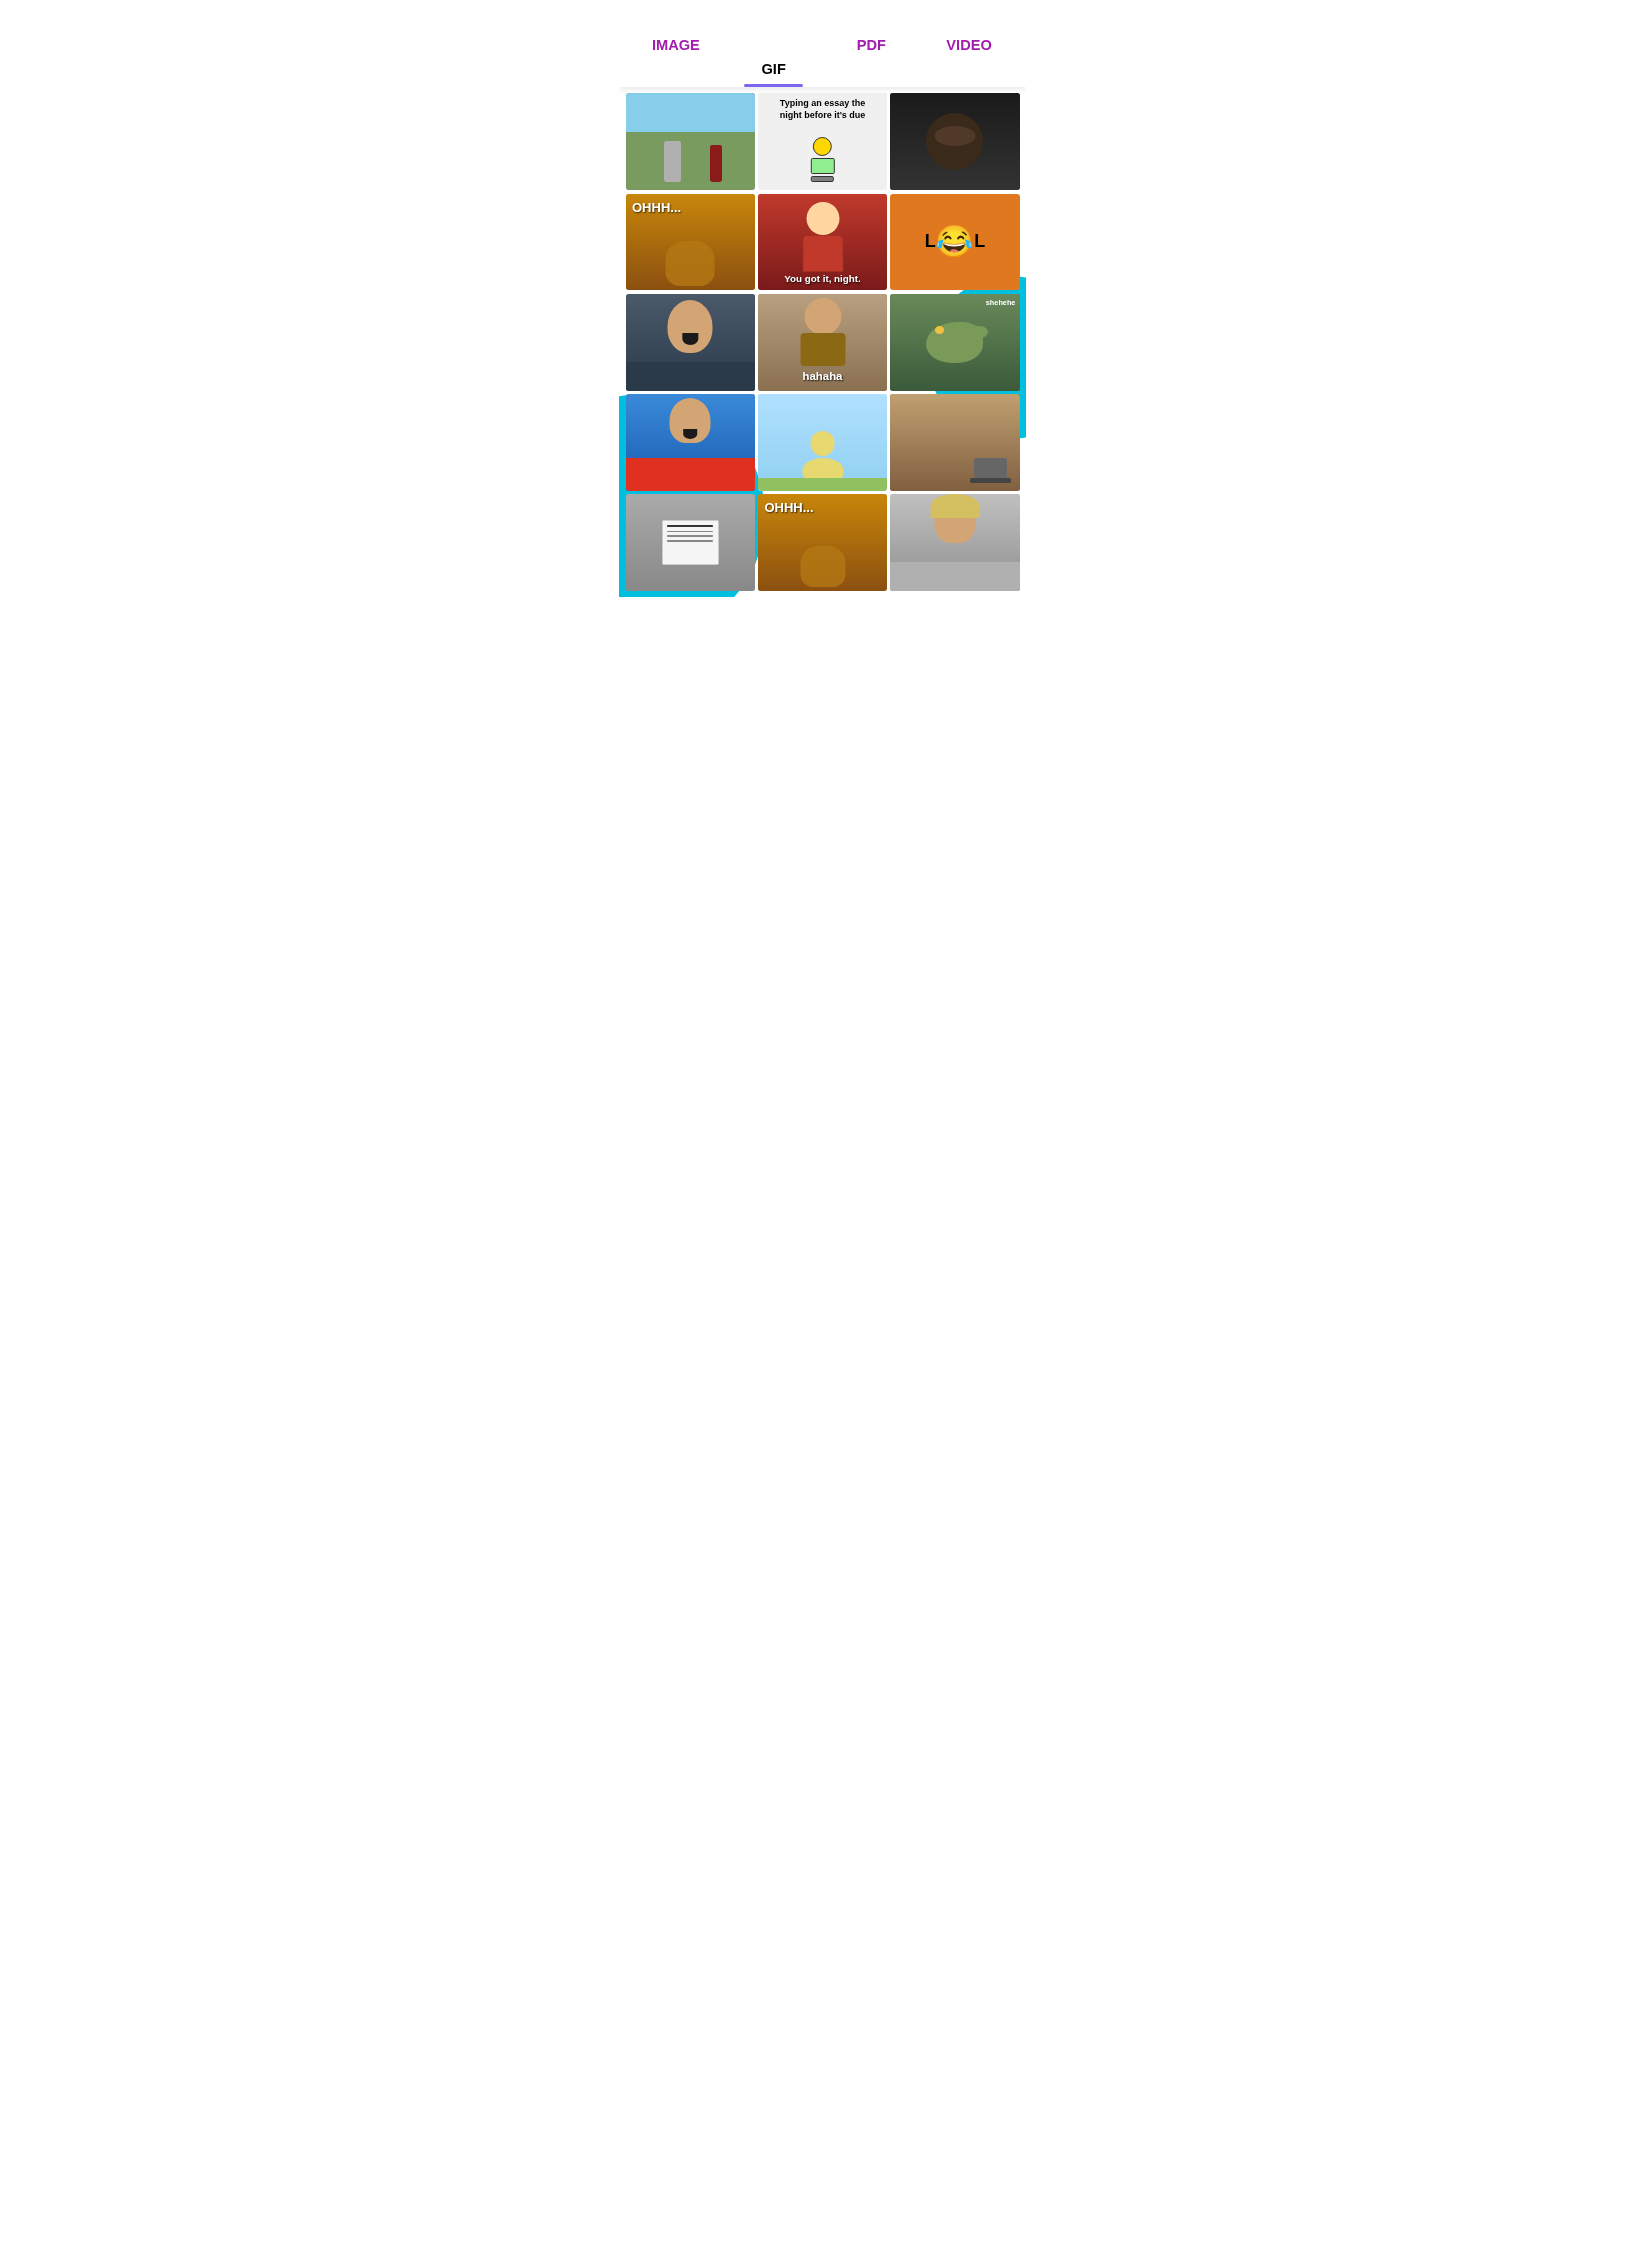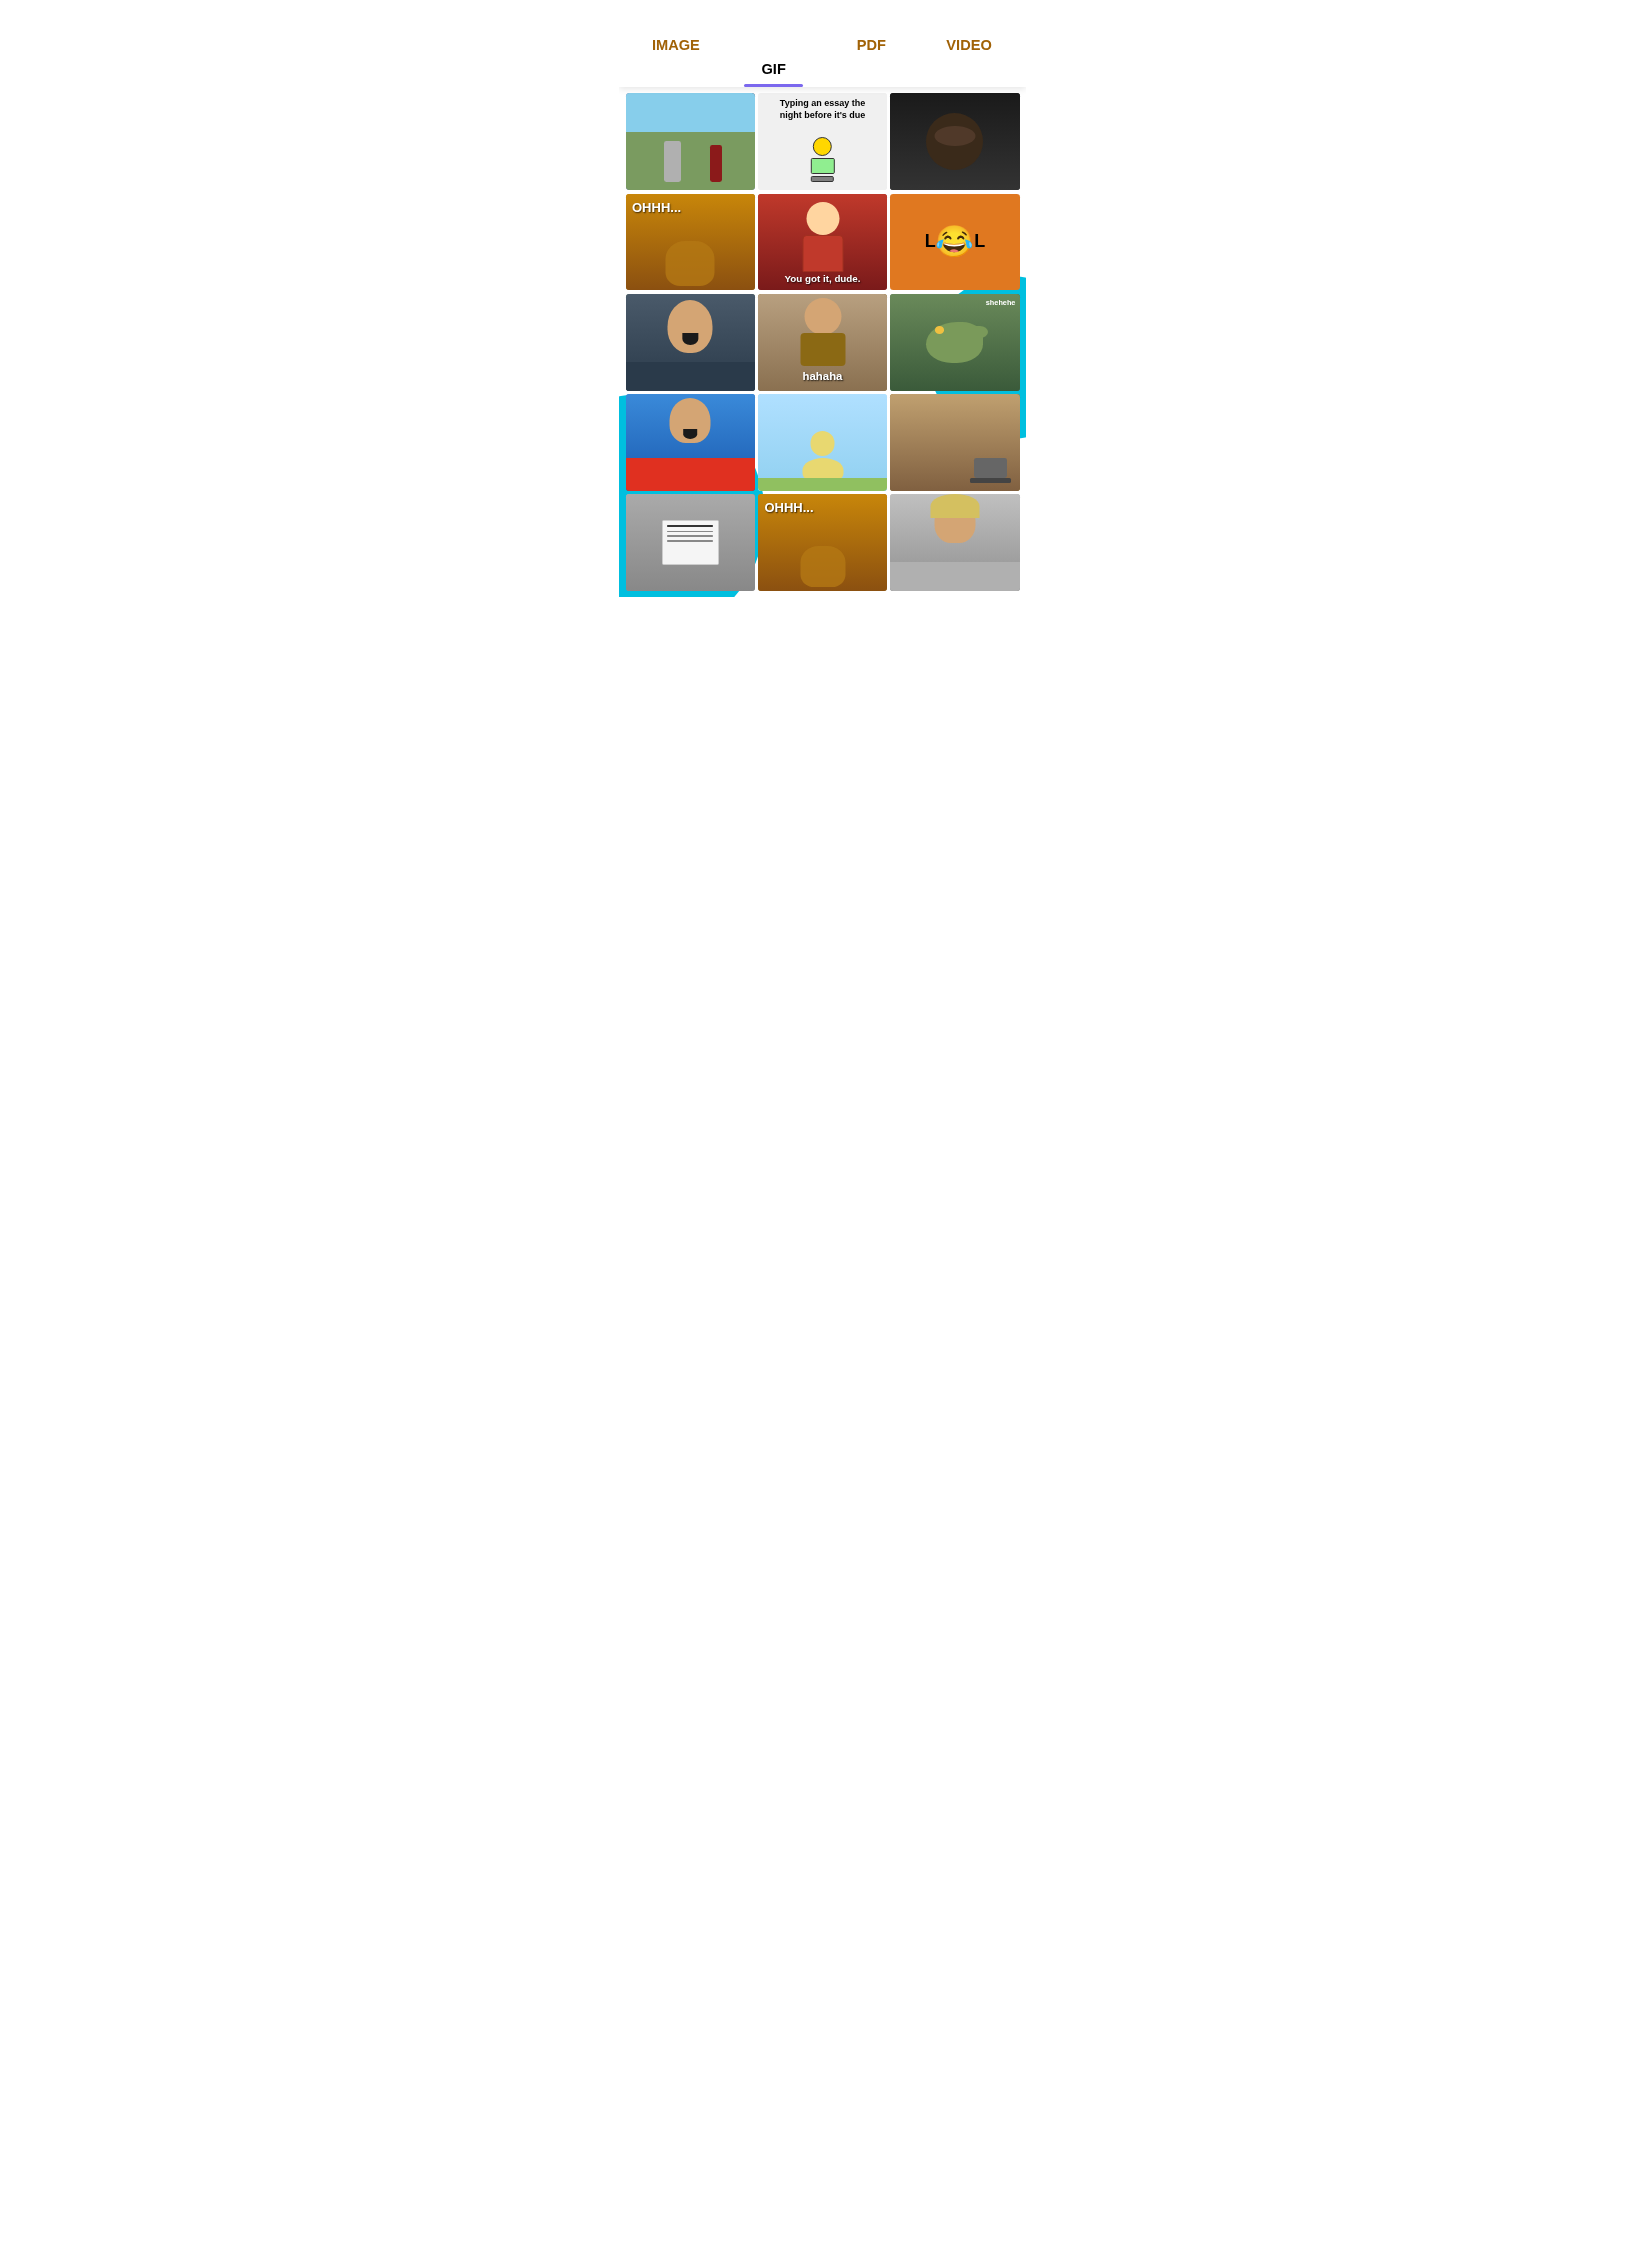--- a/index.html
+++ b/index.html
@@ -101,21 +101,21 @@
       box-shadow: 0 1.6px 6.5px rgba(0,0,0,0.1);
       position: relative;
       z-index: 2;
     }
 
     .tab-item {
       flex: 1;
       text-align: center;
       font-size: 14.6px;
       font-weight: 800;
-      color: #a16207;
+      color: #a21caf;
       padding-bottom: 9.8px;
       cursor: pointer;
       position: relative;
       text-transform: uppercase;
     }
 
     .tab-item.active {
       color: #000000;
       margin-top: 48px;
     }
@@ -342,21 +342,21 @@
           </div>
         </div>
       </div>
 
       <div class="gif-cell gif-girl">
         <div class="gif-placeholder">
           <div class="gif-cell-inner" style="background:linear-gradient(to bottom, #c0392b, #7a1a1a);">
 
             <div style="position:absolute;top:8.1px;left:50%;transform:translateX(-50%);width:33px;height:33px;background:#FFD5A0;border-radius:50%;"></div>
             <div style="position:absolute;top:41px;left:50%;transform:translateX(-50%);width:41px;height:37px;background:#c0392b;border-radius:4.1px 4.1px 0 0;border:1.6px solid #a03020;"></div>
-            <div class="gif-text-bottom">You got it, dude.</div>
+            <div class="gif-text-bottom">You got it, night.</div>
           </div>
         </div>
       </div>
 
       <div class="gif-cell" style="background:#e07820;">
         <div class="gif-placeholder">
           <div class="gif-cell-inner">
             <div class="lol-container">
               <span style="font-size:18px;font-weight:900;color:#000;">L</span>
               <span style="font-size:31px;">😂</span>

